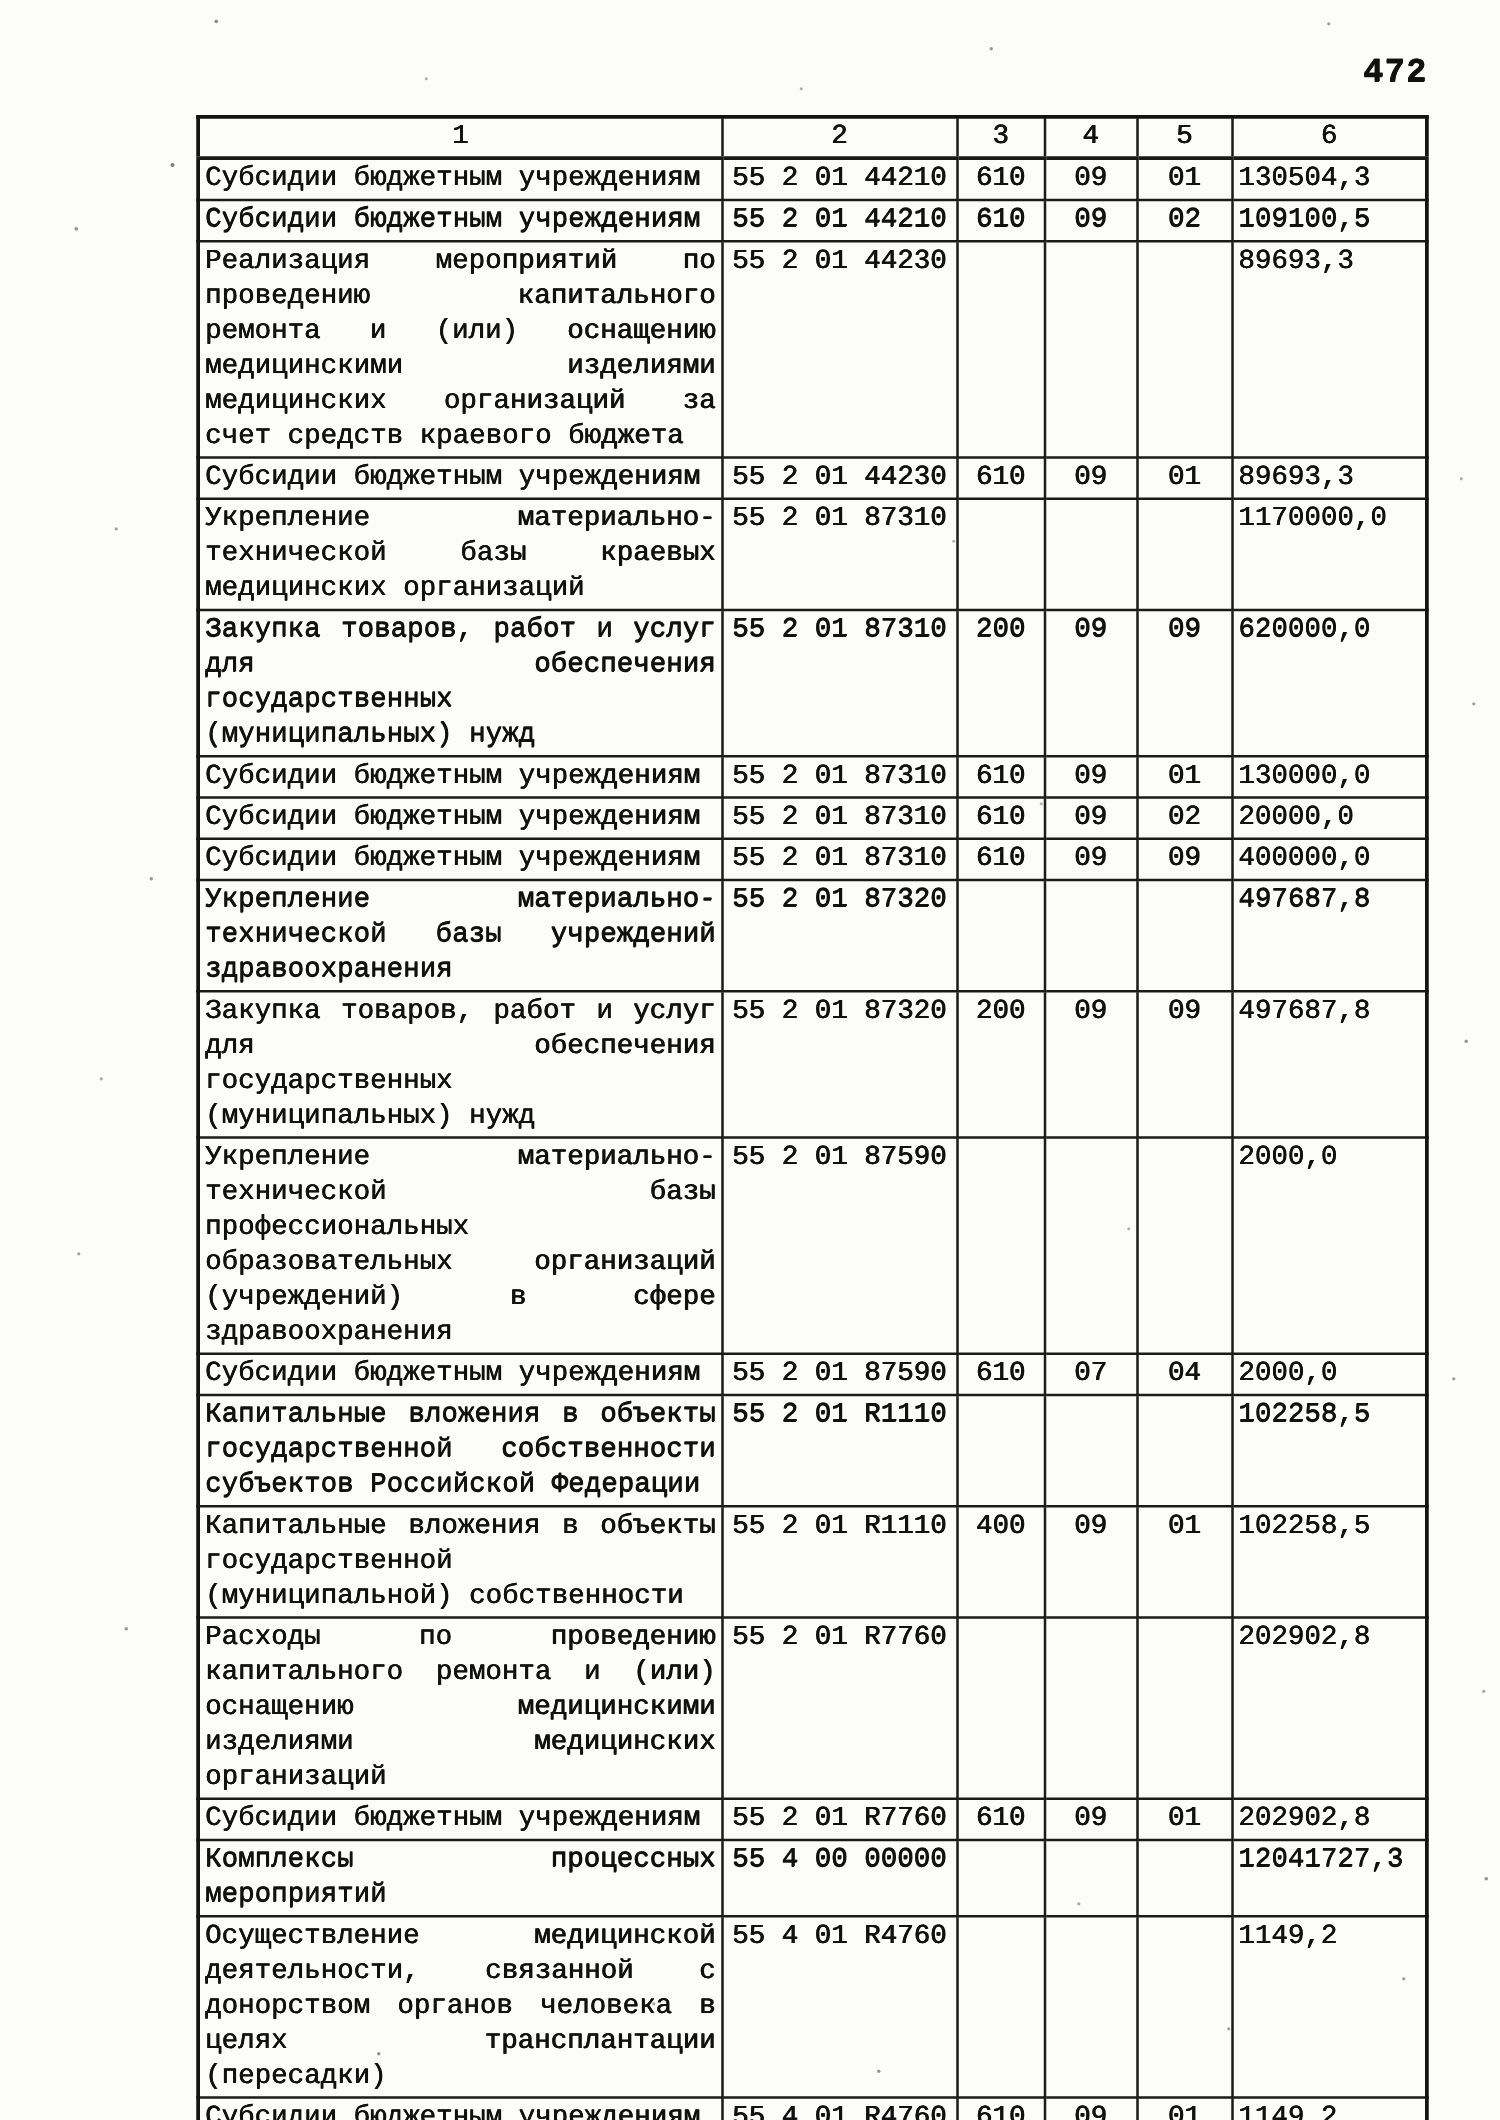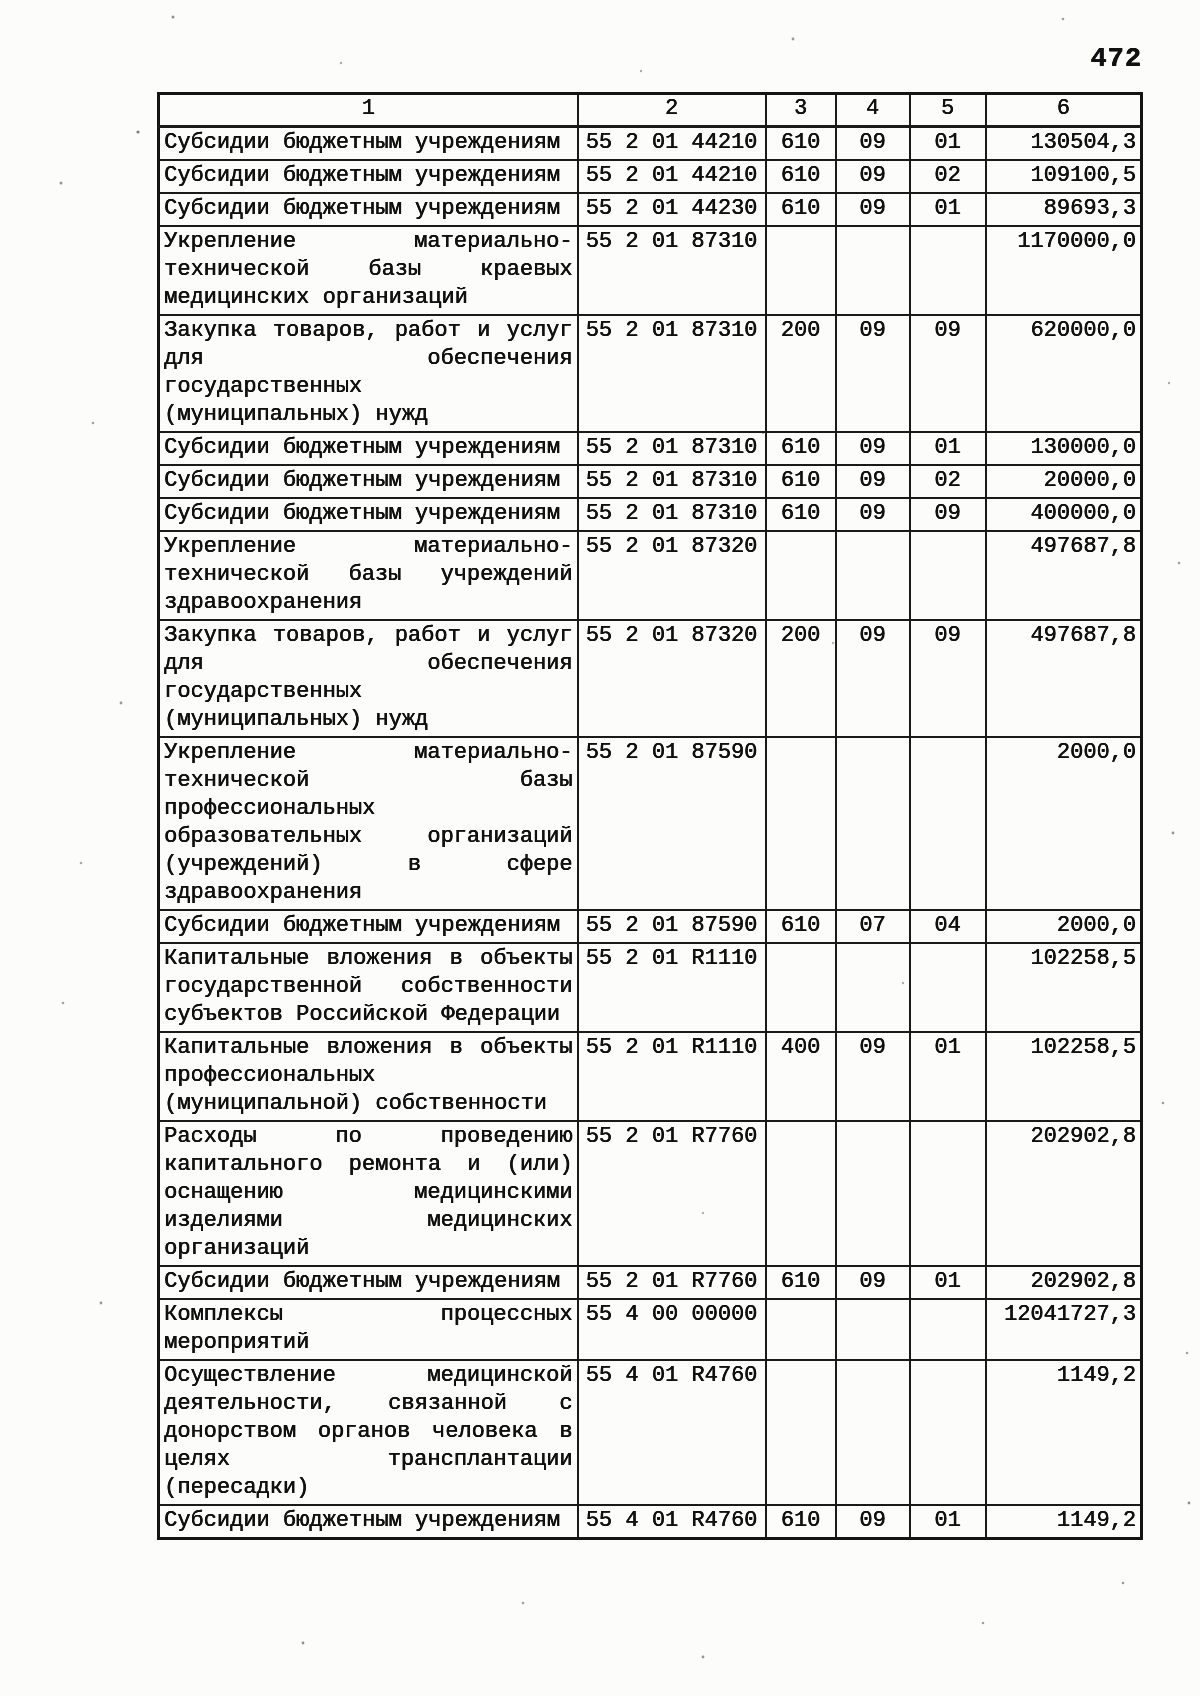--- a/index.html
+++ b/index.html
@@ -59,21 +59,21 @@
     text-align: justify;
     text-align-last: left;
     hyphens: auto;
     -webkit-hyphens: auto;
     padding-left: 9px;
     padding-right: 9px;
     margin-top: 20px;
   }
   td.c2 { text-align: center; white-space: nowrap; }
   td.c3, td.c4, td.c5 { text-align: center; }
-  td.c6 { text-align: right; padding-right: 22px; white-space: nowrap; }
+  td.c6 { padding-right: 22px; white-space: nowrap; }
   .speckles {
     position: absolute;
     left: 0; top: 0;
     width: 2px; height: 2px;
     border-radius: 50%;
     background: transparent;
     box-shadow:
       172px 16px 0 0.5px #8f8f8f,
       340px 62px 0 0.2px #a8a8a8,
       792px 38px 0 0.4px #9a9a9a,
@@ -140,20 +140,28 @@
         </tr>
         <tr>
           <td class="c1">Субсидии бюджетным учреждениям</td>
           <td class="c2">55 2 01 44210</td>
           <td class="c3">610</td>
           <td class="c4">09</td>
           <td class="c5">02</td>
           <td class="c6">109100,5</td>
         </tr>
         <tr>
+          <td class="c1">Реализация мероприятий по проведению капитального ремонта и (или) оснащению медицинскими изделиями медицинских организаций за счет средств краевого бюджета</td>
+          <td class="c2">55 2 01 44230</td>
+          <td class="c3"></td>
+          <td class="c4"></td>
+          <td class="c5"></td>
+          <td class="c6">89693,3</td>
+        </tr>
+        <tr>
           <td class="c1">Субсидии бюджетным учреждениям</td>
           <td class="c2">55 2 01 44230</td>
           <td class="c3">610</td>
           <td class="c4">09</td>
           <td class="c5">01</td>
           <td class="c6">89693,3</td>
         </tr>
         <tr>
           <td class="c1">Укрепление материально-технической базы краевых медицинских организаций</td>
           <td class="c2">55 2 01 87310</td>
@@ -228,21 +236,21 @@
         </tr>
         <tr>
           <td class="c1">Капитальные вложения в объекты государственной собственности субъектов Российской Федерации</td>
           <td class="c2">55 2 01 R1110</td>
           <td class="c3"></td>
           <td class="c4"></td>
           <td class="c5"></td>
           <td class="c6">102258,5</td>
         </tr>
         <tr>
-          <td class="c1">Капитальные вложения в объекты профессиональных (муниципальной) собственности</td>
+          <td class="c1">Капитальные вложения в объекты государственной (муниципальной) собственности</td>
           <td class="c2">55 2 01 R1110</td>
           <td class="c3">400</td>
           <td class="c4">09</td>
           <td class="c5">01</td>
           <td class="c6">102258,5</td>
         </tr>
         <tr>
           <td class="c1">Расходы по проведению капитального ремонта и (или) оснащению медицинскими изделиями медицинских организаций</td>
           <td class="c2">55 2 01 R7760</td>
           <td class="c3"></td>

